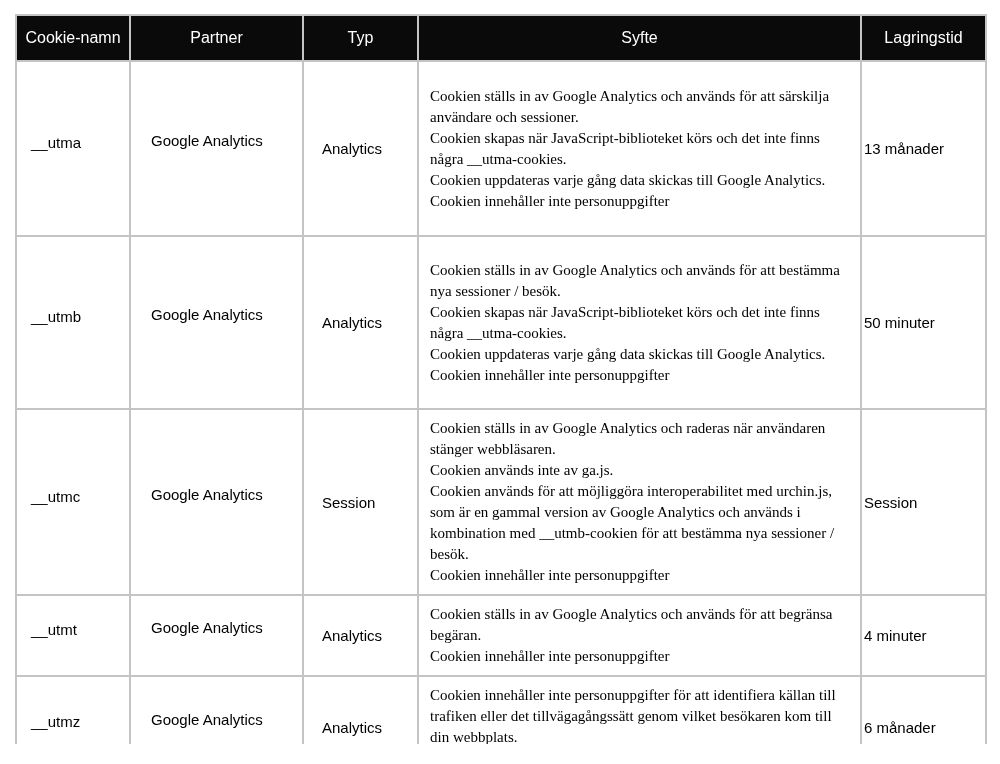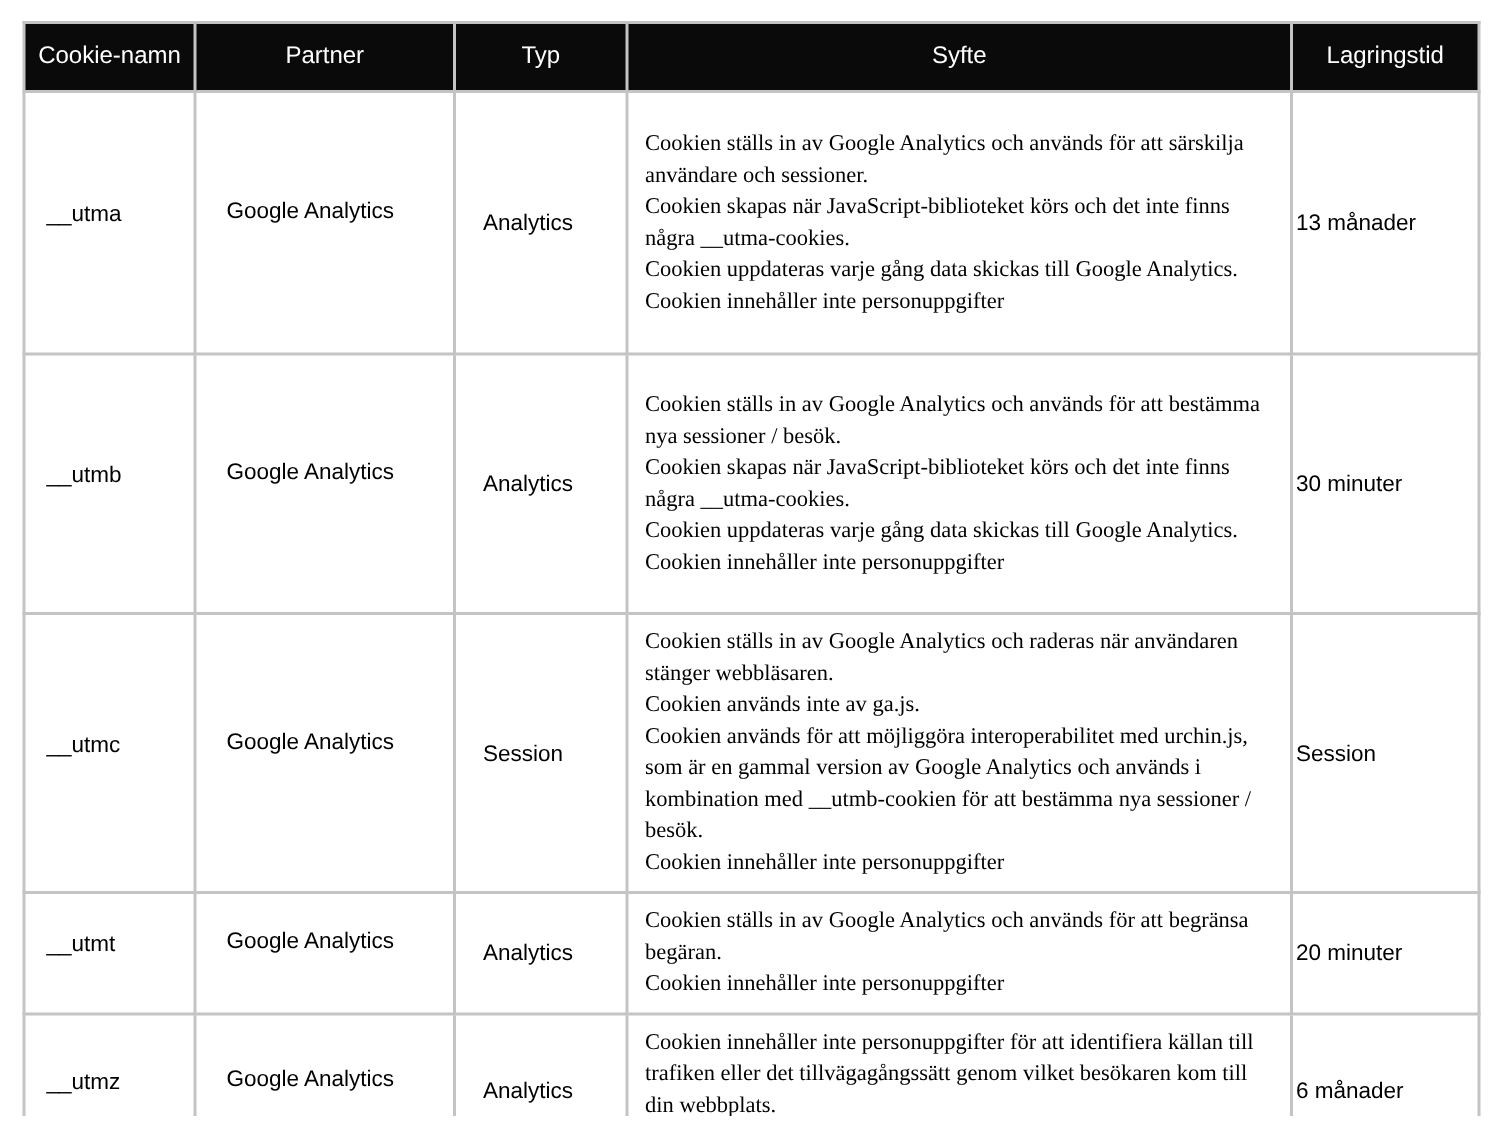--- a/index.html
+++ b/index.html
@@ -89,39 +89,39 @@
         <td class="c-storage">13 månader</td>
       </tr>
       <tr class="r2">
         <td class="c-name">__utmb</td>
         <td class="c-partner">Google Analytics</td>
         <td class="c-type">Analytics</td>
         <td class="c-purpose">Cookien ställs in av Google Analytics och används för att bestämma nya sessioner / besök.
 Cookien skapas när JavaScript-biblioteket körs och det inte finns några __utma-cookies.
 Cookien uppdateras varje gång data skickas till Google Analytics.
 Cookien innehåller inte personuppgifter</td>
-        <td class="c-storage">30 minuter</td>
+        <td class="c-storage">50 minuter</td>
       </tr>
       <tr class="r3">
         <td class="c-name">__utmc</td>
         <td class="c-partner">Google Analytics</td>
         <td class="c-type">Session</td>
         <td class="c-purpose">Cookien ställs in av Google Analytics och raderas när användaren stänger webbläsaren.
 Cookien används inte av ga.js.
 Cookien används för att möjliggöra interoperabilitet med urchin.js, som är en gammal version av Google Analytics och används i kombination med __utmb-cookien för att bestämma nya sessioner / besök.
 Cookien innehåller inte personuppgifter</td>
         <td class="c-storage">Session</td>
       </tr>
       <tr class="r4">
         <td class="c-name">__utmt</td>
         <td class="c-partner">Google Analytics</td>
         <td class="c-type">Analytics</td>
         <td class="c-purpose">Cookien ställs in av Google Analytics och används för att begränsa begäran.
 Cookien innehåller inte personuppgifter</td>
-        <td class="c-storage">20 minuter</td>
+        <td class="c-storage">4 minuter</td>
       </tr>
       <tr class="r5">
         <td class="c-name">__utmz</td>
         <td class="c-partner">Google Analytics</td>
         <td class="c-type">Analytics</td>
         <td class="c-purpose">Cookien innehåller inte personuppgifter för att identifiera källan till trafiken eller det tillvägagångssätt genom vilket besökaren kom till din webbplats.
 Cookien innehåller inte personuppgifter</td>
         <td class="c-storage">6 månader</td>
       </tr>
     </tbody>

